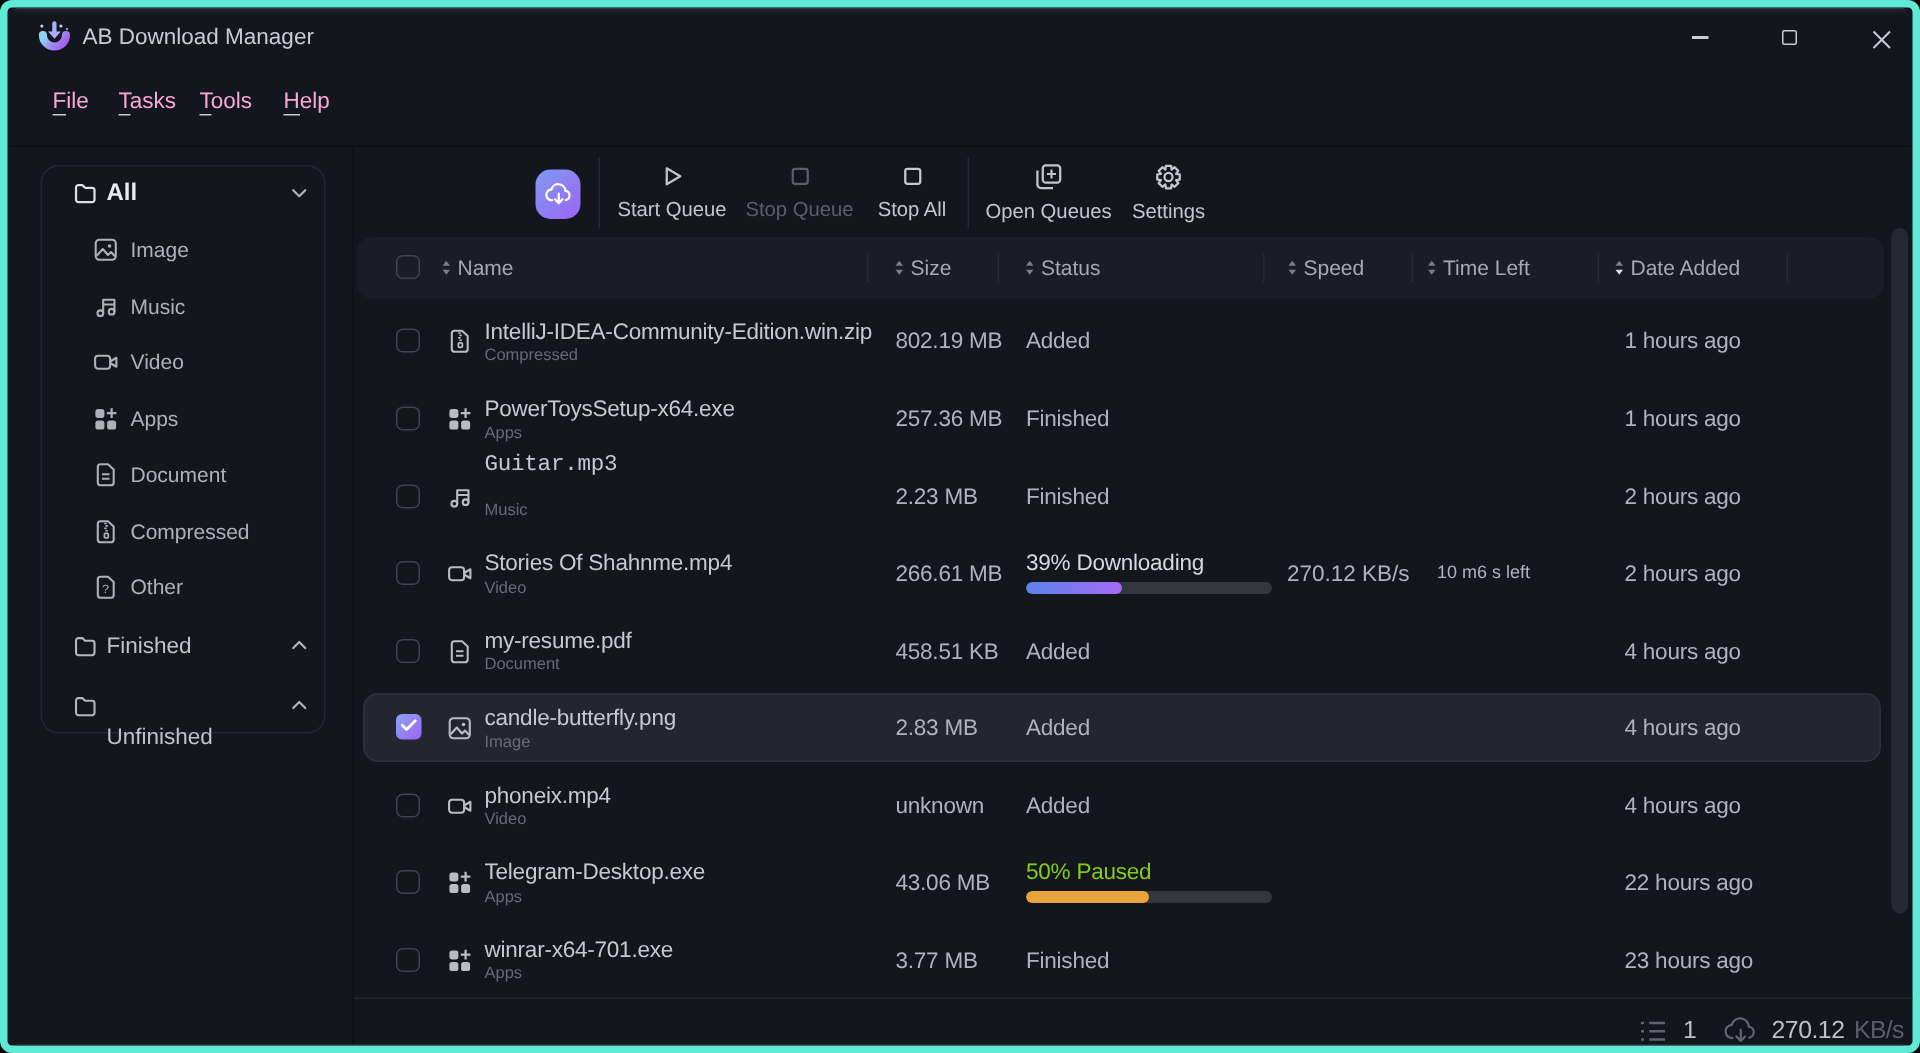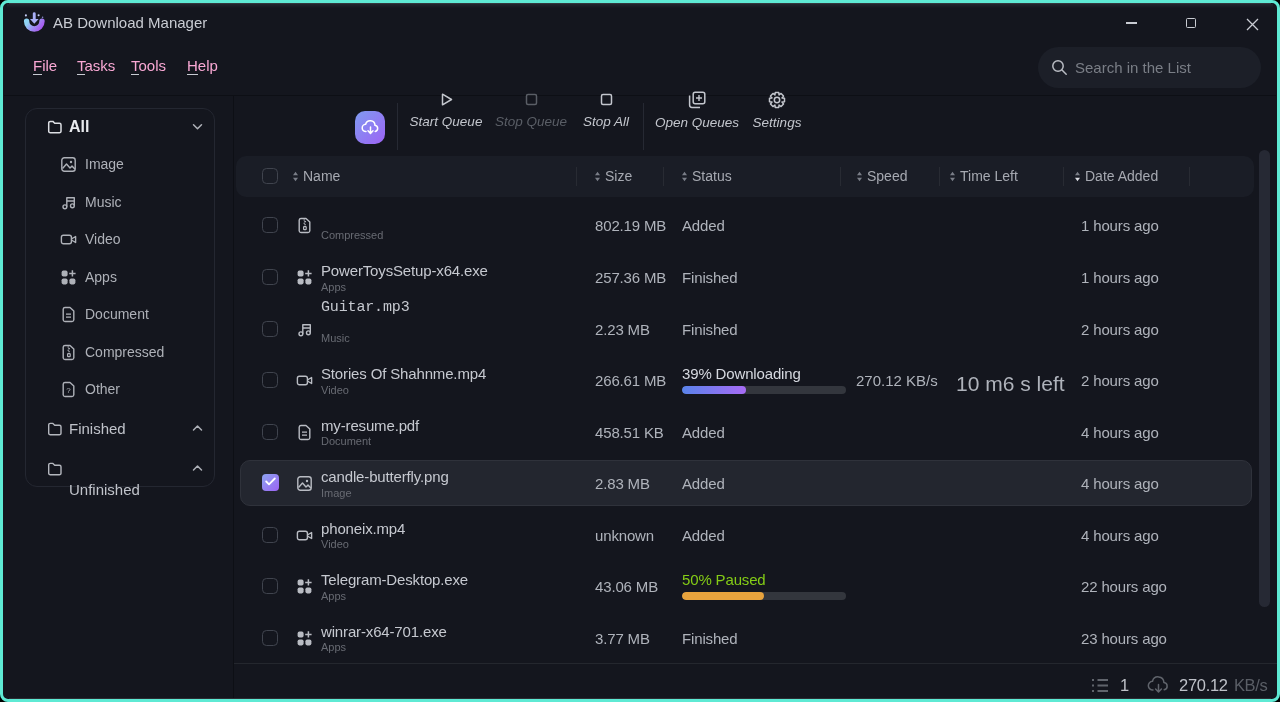--- a/index.html
+++ b/index.html
@@ -1,58 +1,58 @@
 <!DOCTYPE html>
 <html><head>
 <meta charset="utf-8">
 <style>
   * { margin:0; padding:0; box-sizing:border-box; }
   html,body { width:1280px; height:702px; background:#000; overflow:hidden; }
   body { font-family:"Liberation Sans", sans-serif; color:#C9CCD3; }
-  .win { position:absolute; inset:0; background:#14161E; border:3px solid #5eead4; border-radius:8px; overflow:hidden; }
+  .win { position:absolute; inset:0; background:#14161E; border:5px solid #5eead4; border-radius:8px; overflow:hidden; }
   .abs { position:absolute; }
   svg { display:block; }
 
   
   .title { position:absolute; left:50px; top:11px; font-size:15px; color:#C9CCD3; }
   .menu { position:absolute; top:54px; font-size:15px; color:#f9a8d4; }
   .menu u { text-decoration:none; border-bottom:1px solid #C8CBD2; padding-bottom:0px; }
 
   
   .search { position:absolute; left:1035px; top:44px; width:223px; height:41px; border-radius:21px; background:#1C1F28; }
   .search .ph { position:absolute; left:37px; top:12px; font-size:15px; color:#7A7E86; }
 
   
   .sidebox { position:absolute; left:22px; top:105px; width:190px; height:379px; border:1px solid #242731; border-radius:12px; }
   .srow { position:absolute; display:flex; align-items:center; height:20px; }
   .srow .txt { font-size:14px; color:#AEB1B8; margin-left:8px; }
 
   
   .pill { position:absolute; left:242px; top:103px; width:149px; height:43px; background:#1D2029; border:1px solid #272A33; border-radius:12px; }
   .gbtn { position:absolute; left:352px; top:108px; width:30px; height:33px; border-radius:10px; background:linear-gradient(135deg,#7F9BF0 0%, #9D63F5 100%); }
-  .tbtn { position:absolute; top:88px; width:90px; text-align:center;font-style:italic; }
+  .tbtn { position:absolute; top:104px; width:90px; text-align:center; }
   .tbtn .lbl { font-size:13.5px; color:#C3C6CD; margin-top:6px; }
   .tbtn svg { margin:0 auto; }
   .tsep { position:absolute; top:100px; width:1px; height:47px; background:#262933; }
 
   
   .thead { position:absolute; left:233px; top:152.5px; width:1018px; height:41px; background:#1A1D26; border-radius:10px; }
   .hsep { position:absolute; top:164px; width:1px; height:19px; background:#282B33; }
   .hlbl { position:absolute; top:165px; font-size:14px; color:#A6A9B1; }
   .cb { position:absolute; width:16px; height:16px; border:1.5px solid #40444E; border-radius:4.5px; }
   .cbc { position:absolute; width:17px; height:17px; border-radius:4px; background:linear-gradient(135deg,#8CA4F0 0%, #9D63F5 100%); }
   .rowsel { position:absolute; left:237px; width:1012px; height:46px; background:#23262F; border:1px solid #2F323B; border-radius:10px; }
   .name { position:absolute; left:318px; font-size:15px; color:#C6C9D0; white-space:nowrap; letter-spacing:-0.15px; }
   .cat  { position:absolute; left:318px; font-size:11px; color:#686B73; }
   .size { position:absolute; left:592px; font-size:15px; color:#AFB3BB; letter-spacing:-0.15px; }
   .stat { position:absolute; left:679px; font-size:15px; color:#AFB3BB; white-space:nowrap; letter-spacing:-0.15px; }
   .bar { position:absolute; left:679px; width:164px; height:8px; border-radius:4px; background:#33363D; overflow:hidden; }
   .bar i { display:block; height:8px; border-radius:4px; }
   .speed { position:absolute; left:853px; font-size:15px; color:#AFB3BB; }
-  .tleft { position:absolute; left:953px; font-size:21px; color:#AFB3BB; }
+  .tleft { position:absolute; left:953px; font-size:12px; color:#AFB3BB; }
   .date { position:absolute; left:1078px; font-size:15px; color:#AFB3BB; letter-spacing:-0.15px; }
 
   .scroll { position:absolute; left:1256px; top:147px; width:11px; height:457px; background:#262934; border-radius:5.5px; }
 
   
   .bbar { position:absolute; left:231px; right:0; top:659.5px; bottom:0; border-top:1px solid #24272E; }
 </style>
 </head>
 <body>
 <div class="win">
@@ -80,27 +80,20 @@
   <div class="menu" style="left:74px;"><u>T</u>asks</div>
   <div class="menu" style="left:128px;"><u>T</u>ools</div>
   <div class="menu" style="left:184px;"><u>H</u>elp</div>
 
   <div class="abs" style="left:1123px; top:19px; width:11px; height:1.5px; background:#C9CCD3;"></div>
   <div class="abs" style="left:1183px; top:15px; width:10px; height:10px; border:1.1px solid #C9CCD3; border-radius:1.5px;"></div>
   <svg class="abs" style="left:1243px; top:15px;" width="13" height="13" viewBox="0 0 13 13">
       <path d="M1 1 L12 12 M12 1 L1 12" stroke="#C9CCD3" stroke-width="1.3"></path>
     </svg>
 
-  <div class="search">
-    <svg class="abs" style="left:13px; top:12px;" width="17" height="17" viewBox="0 0 17 17">
-        <circle cx="7" cy="7" r="5.2" stroke="#B9BCC3" stroke-width="1.5" fill="none"></circle>
-        <path d="M11 11 L15.2 15.2" stroke="#B9BCC3" stroke-width="1.5" stroke-linecap="round"></path>
-      </svg>
-    <div class="ph">Search in the List</div>
-  </div>
 
   <div class="abs" style="left:1px; top:92px; right:1px; height:1px; background:#0D0F15;"></div>
 
   <div class="abs" style="left:230px; top:93px; width:1px; bottom:1px; background:#0D0F15;"></div>
 
   <div class="sidebox"></div>
 
   <svg class="abs" style="left:44px; top:116px;" width="16" height="16" viewBox="0 0 16 16">
       <path d="M1.7 12.2 V4 a1.6 1.6 0 0 1 1.6-1.6 h2.6 l1.8 1.8 h4.7 A1.6 1.6 0 0 1 14 5.8 v6.4 a1.6 1.6 0 0 1-1.6 1.6 H3.3 a1.6 1.6 0 0 1-1.6-1.6 Z" stroke="#DDDFE4" stroke-width="1.5" fill="none" stroke-linejoin="round"></path>
     </svg>
@@ -274,20 +267,21 @@
   <div class="hsep" style="left:936px;"></div>
   <div class="hsep" style="left:1060px;"></div>
   <div class="hsep" style="left:1186px;"></div>
 
   <div class="cb" style="left:259px; top:214px;"></div>
   <svg class="abs" style="left:293px; top:214px;" width="17" height="17" viewBox="0 0 17 17">
       <path d="M3.2 3 a1.8 1.8 0 0 1 1.8-1.5 h5 L13.8 5 v9 a1.8 1.8 0 0 1-1.8 1.5 H5 A1.8 1.8 0 0 1 3.2 14 Z" stroke="#B9BCC3" stroke-width="1.4" fill="none" stroke-linejoin="round"></path>
       <path d="M7.5 3 h1.6 M8.3 4.6 h1.6 M7.5 6.2 h1.6 M8.3 7.8 h1.6" stroke="#B9BCC3" stroke-width="1.1"></path>
       <rect x="7.6" y="9.6" width="2.6" height="3" rx="0.6" stroke="#B9BCC3" stroke-width="1.2" fill="none"></rect>
     </svg>
+  <div class="name" style="top:207.7px;">IntelliJ-IDEA-Community-Edition.win.zip</div>
   <div class="cat" style="top:226.2px;">Compressed</div>
   <div class="size" style="top:214px;">802.19 MB</div>
   <div class="stat" style="top:214px;">Added</div>
   <div class="date" style="top:214px;">1 hours ago</div>
 
   <div class="cb" style="left:259px; top:266px;"></div>
   <svg class="abs" style="left:293px; top:266px;" width="17" height="17" viewBox="0 0 17 17">
       <rect x="1.6" y="1.6" width="6" height="6" rx="1.8" fill="#B9BCC3"></rect>
       <rect x="1.6" y="9.4" width="6" height="6" rx="1.8" fill="#B9BCC3"></rect>
       <rect x="9.4" y="9.4" width="6" height="6" rx="1.8" fill="#B9BCC3"></rect>

